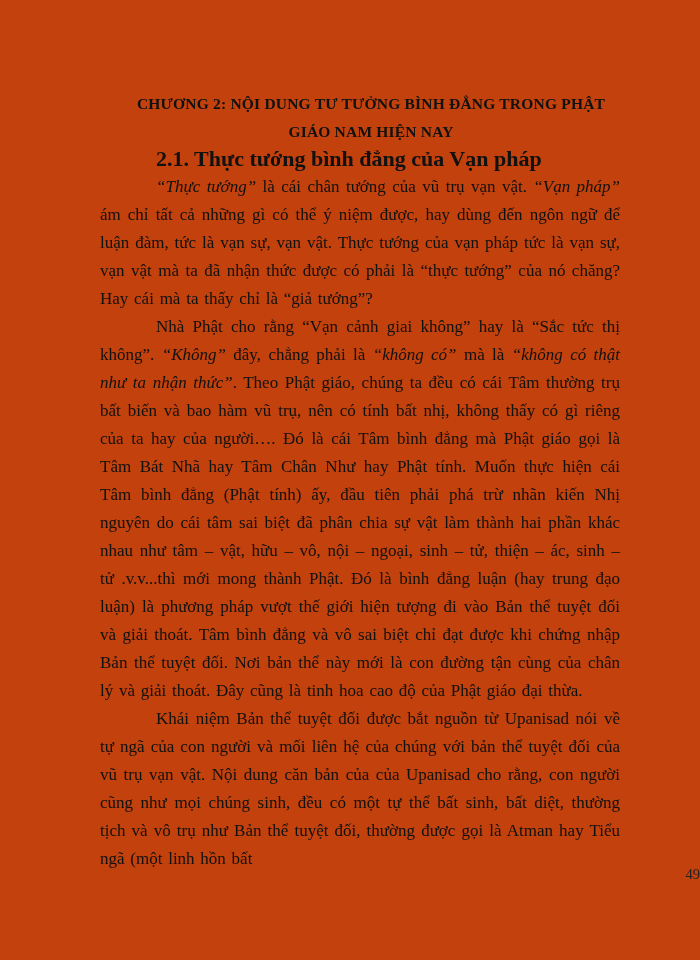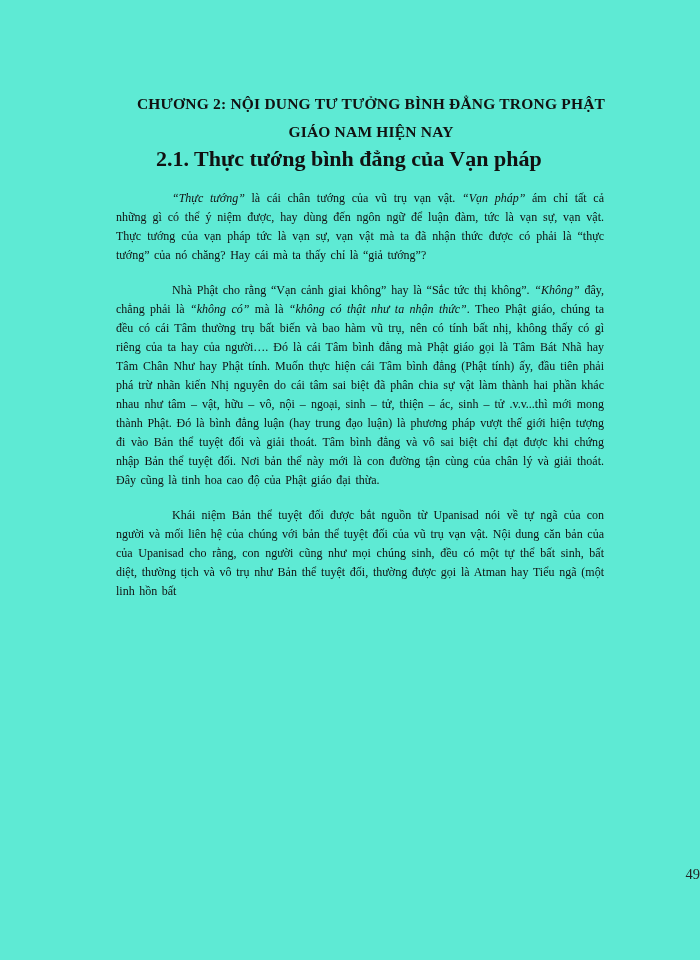--- a/index.html
+++ b/index.html
@@ -4,21 +4,21 @@
 <style>
   html, body {
     margin: 0;
     padding: 0;
     background: #ffffff;
   }
   .page {
     position: relative;
     width: 700px;
     height: 960px;
-    background: #5eead4;
+    background: #c2410c;
     color: #111111;
     font-family: "Liberation Serif", "DejaVu Serif", serif;
     overflow: hidden;
   }
   .content {
     position: absolute;
     left: 100px;
     top: 90px;
     width: 520px;
   }
@@ -33,23 +33,23 @@
   .chapter-heading div {
     white-space: nowrap;
   }
   .section-title {
     font-weight: bold;
     font-size: 22px;
     line-height: 27.5px;
     text-indent: 56px;
   }
   .body-paragraph {
-    margin: 16px;
-    font-size: 12px;
-    line-height: 19px;
+    margin: 0;
+    font-size: 17px;
+    line-height: 28px;
     text-align: justify;
     text-indent: 56px;
     word-spacing: 1.5px;
   }
   .body-paragraph i {
     font-style: italic;
   }
   .page-number {
     position: absolute;
     left: 0;

